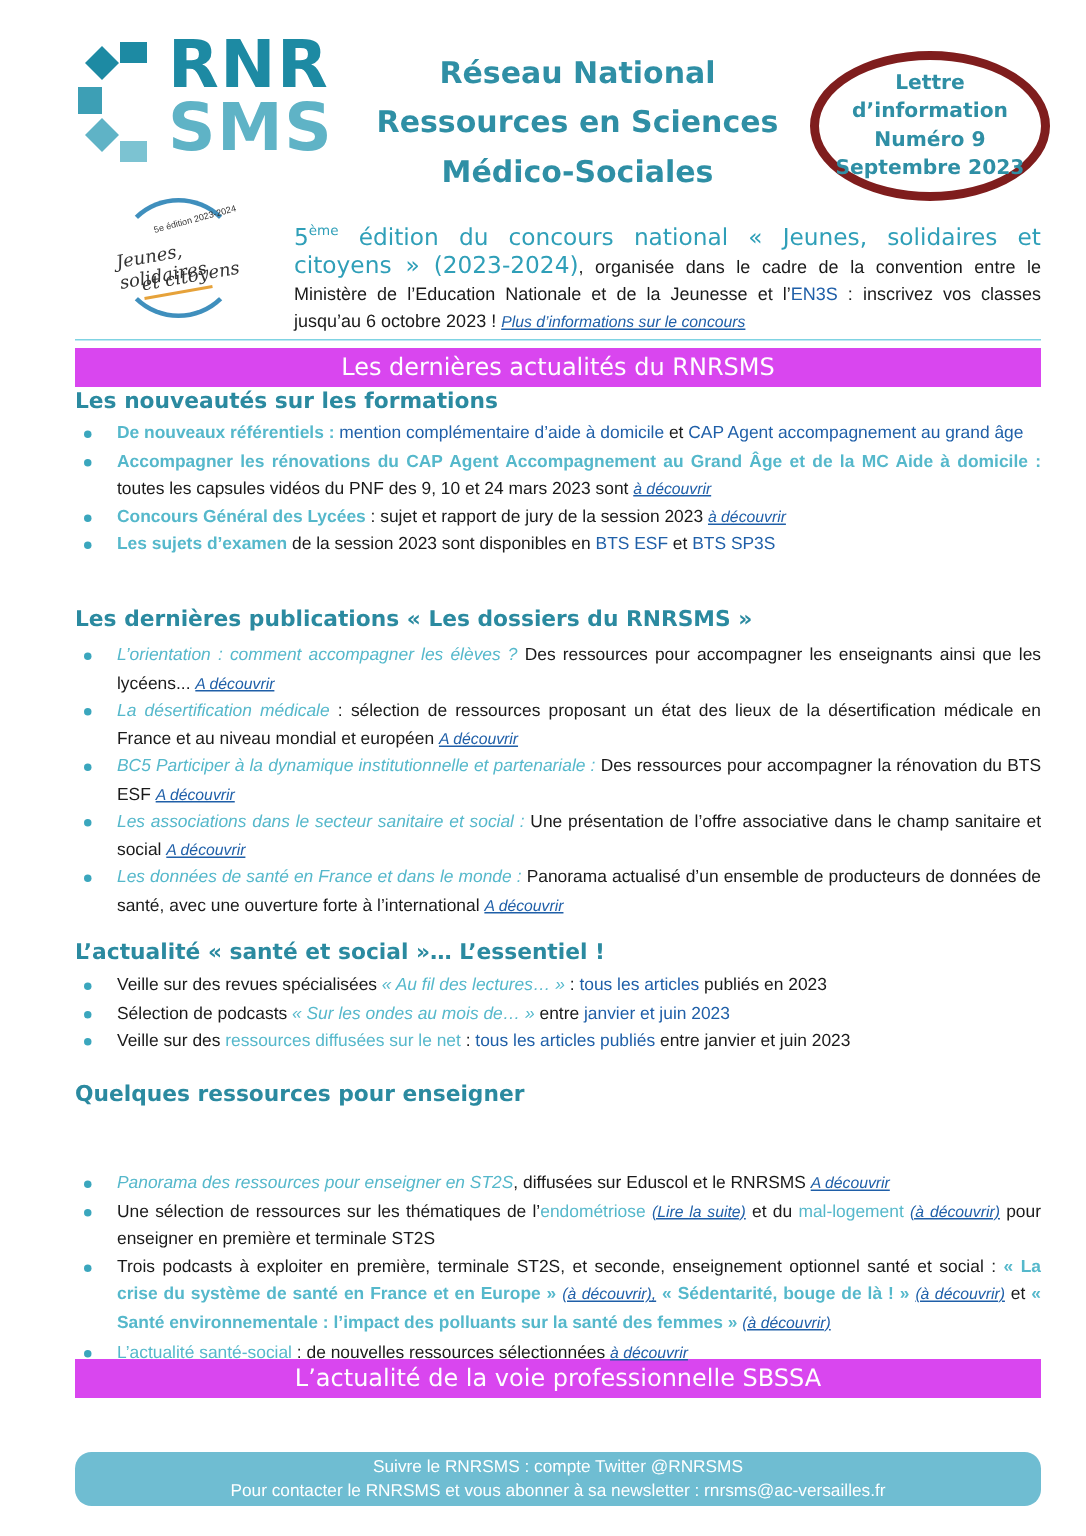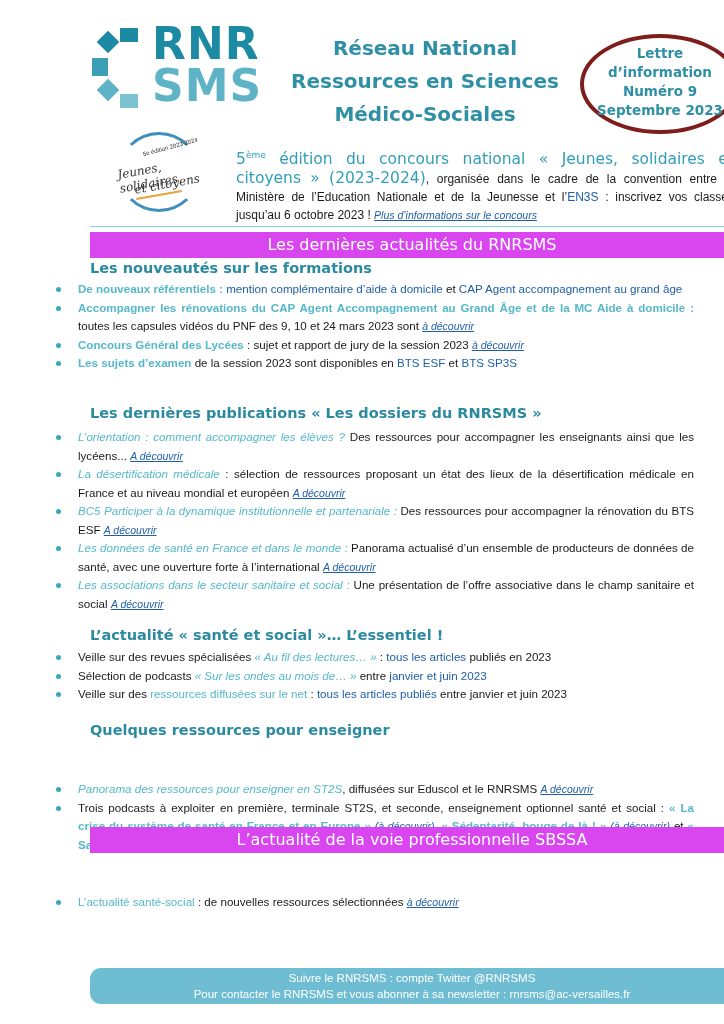--- a/index.html
+++ b/index.html
@@ -1,30 +1,30 @@
 <!DOCTYPE html>
 <html><head>
 <meta charset="utf-8">
 <style>
   html, body { margin:0; padding:0; background:#ffffff; }
   body { width:724px; height:1024px; position:relative; overflow:hidden;
          font-family:"Liberation Sans", sans-serif; color:#1a1a1a; }
-  .abs { position:absolute;margin-left:40px; }
+  .abs { position:absolute; }
   
   .logo { left:50px; top:24px; width:180px; height:90px; }
   .logo-text { position:absolute; left:62px; font-family:"DejaVu Sans", sans-serif; font-weight:bold;
                font-size:44px; line-height:40px; letter-spacing:1px; }
   .logo-rnr { top:0; color:#1d8aa3; }
   .logo-sms { top:42px; color:#5fb3c6; }
   .sq { position:absolute; background:#1d8aa3; }
   
   .title { left:240px; top:32px; width:290px; text-align:center; color:#2f8fa5;
            font-family:"DejaVu Sans", sans-serif; font-weight:bold; font-size:20px; line-height:33px; }
   
-  .oval { left:540px; top:34px; width:160px; height:100px; border:4px solid #7f1d1d; border-radius:50%;
+  .oval { left:540px; top:34px; width:160px; height:100px; border:6px solid #7f1d1d; border-radius:50%;
           box-sizing:border-box; text-align:center; color:#2f8fa5; font-family:"DejaVu Sans", sans-serif;
           font-weight:bold; font-size:13.5px; line-height:19px; padding-top:6px; }
   
   .badge { left:68px; top:132px; width:100px; height:82px; }
   .badge .ring { position:absolute; left:10px; top:0; width:82px; height:80px; border-radius:50%;
                  border:3px solid #3f8fbd; border-left-color:transparent; border-right-color:transparent; box-sizing:border-box; }
   .badge .b1 { position:absolute; left:10px; top:28px; font-family:"DejaVu Serif", serif; font-style:italic;
                font-size:12px; color:#333; transform:rotate(-10deg); }
   .badge .b2 { position:absolute; left:26px; top:45px; font-family:"DejaVu Serif", serif; font-style:italic;
                font-size:12px; color:#333; transform:rotate(-10deg); }
@@ -32,21 +32,21 @@
   .badge .bline { position:absolute; left:28px; top:62px; width:46px; height:2px; background:#e6a23a; transform:rotate(-10deg); }
   
   .concours { left:196px; top:146px; width:498px; font-family:"Liberation Sans", sans-serif; font-size:12px; line-height:18px; text-align:justify; }
   .concours .big { color:#2f9fb8; font-weight:normal; font-size:15.5px; font-family:"DejaVu Sans", sans-serif; letter-spacing:0px; }
   .concours .big sup { font-size:9px; }
   .sep { left:50px; top:226px; width:644px; height:1px; background:#7fd3e3; }
   
   .banner { left:50px; width:644px; height:26px; background:#d946ef; color:#ffffff; text-align:center;
             font-family:"DejaVu Sans", sans-serif; font-size:16px; line-height:26px; }
   .banner1 { top:232px; }
-  .banner2 { top:827px; }
+  .banner2 { top:906px; }
   .h2 { left:50px; color:#2b8aa0; font-family:"DejaVu Sans", sans-serif; font-size:14.5px; font-weight:bold; }
   ul.items { position:absolute; left:50px; width:644px; margin:0; padding:0; list-style:none; }
   ul.items li { position:relative; padding-left:28px; font-size:11.6px; line-height:18.5px; margin-bottom:0px; text-align:justify; }
   ul.items li::before { content:""; position:absolute; left:6px; top:7px; width:5px; height:5px; border-radius:50%; background:#3aa6bd; }
   ul.wide li { padding-left:28px; }
   .hl { color:#55b8cb; }
   .hlb { color:#55b8cb; font-weight:bold; }
   .hli { color:#55b8cb; font-style:italic; }
   a.lk { color:#1f5fa8; }
   a.lki { color:#1f5fa8; text-decoration:underline; font-style:italic; font-size:10.5px; }
@@ -101,34 +101,35 @@
   <li><span class="hlb">Accompagner les rénovations du CAP Agent Accompagnement au Grand Âge et de la MC Aide à domicile : </span><span>toutes les capsules vidéos du PNF des 9, 10 et 24 mars 2023 sont </span><a class="lki">à découvrir</a></li>
   <li><span class="hlb">Concours Général des Lycées</span><span> : sujet et rapport de jury de la session 2023 </span><a class="lki">à découvrir</a></li>
   <li><span class="hlb">Les sujets d’examen</span><span> de la session 2023 sont disponibles en </span><a class="lk">BTS ESF</a><span> et </span><a class="lk">BTS SP3S</a></li>
 </ul>
 
 <div class="abs h2" style="top:405px;">Les dernières publications « Les dossiers du RNRSMS »</div>
 <ul class="items" style="top:428px;">
   <li><span class="hli">L’orientation : comment accompagner les élèves ?</span><span> Des ressources pour accompagner les enseignants ainsi que les lycéens... </span><a class="lki">A découvrir</a></li>
   <li><span class="hli">La désertification médicale</span><span> : sélection de ressources proposant un état des lieux de la désertification médicale en France et au niveau mondial et européen </span><a class="lki">A découvrir</a></li>
   <li><span class="hli">BC5 Participer à la dynamique institutionnelle et partenariale : </span><span>Des ressources pour accompagner la rénovation du BTS ESF </span><a class="lki">A découvrir</a></li>
+  <li><span class="hli">Les associations dans le secteur sanitaire et social : </span><span>Une présentation de l’offre associative dans le champ sanitaire et social </span><a class="lki">A découvrir</a></li>
   <li><span class="hli">Les données de santé en France et dans le monde : </span><span>Panorama actualisé d’un ensemble de producteurs de données de santé, avec une ouverture forte à l’international </span><a class="lki">A découvrir</a></li>
-  <li><span class="hli">Les associations dans le secteur sanitaire et social : </span><span>Une présentation de l’offre associative dans le champ sanitaire et social </span><a class="lki">A découvrir</a></li>
 </ul>
 
 <div class="abs h2" style="top:627px;">L’actualité « santé et social »… L’essentiel !</div>
 <ul class="items wide" style="top:648px;">
   <li><span>Veille sur des revues spécialisées </span><span class="hli">« Au fil des lectures… »</span><span> : </span><a class="lk">tous les articles</a><span> publiés en 2023</span></li>
   <li><span>Sélection de podcasts </span><span class="hli">« Sur les ondes au mois de… »</span><span> entre </span><a class="lk">janvier et juin 2023</a></li>
   <li><span>Veille sur des </span><span class="hl">ressources diffusées sur le net</span><span> : </span><a class="lk">tous les articles publiés</a><span> entre janvier et juin 2023</span></li>
 </ul>
 
 <div class="abs h2" style="top:722px;">Quelques ressources pour enseigner</div>
 <ul class="items" style="top:744px;margin-top:36px;">
   <li><span class="hli">Panorama des ressources pour enseigner en ST2S</span><span>, diffusées sur Eduscol et le RNRSMS </span><a class="lki">A découvrir</a></li>
+  <li><span>Une sélection de ressources sur les thématiques de l’</span><span class="hl">endométriose</span> <a class="lki">(Lire la suite)</a><span> et du </span><span class="hl">mal-logement</span> <a class="lki">(à découvrir)</a><span> pour enseigner en première et terminale ST2S</span></li>
   <li><span>Trois podcasts à exploiter en première, terminale ST2S, et seconde, enseignement optionnel santé et social : </span><span class="hlb">« La crise du système de santé en France et en Europe »</span> <a class="lki">(à découvrir),</a><span class="hlb"> « Sédentarité, bouge de là ! »</span> <a class="lki">(à découvrir)</a><span> et </span><span class="hlb">« Santé environnementale : l’impact des polluants sur la santé des femmes »</span> <a class="lki">(à découvrir)</a></li>
 </ul>
 
 <div class="abs banner banner2">L’actualité de la voie professionnelle SBSSA</div>
 <ul class="items wide" style="top:893px;">
   <li><span class="hl">L’actualité santé-social</span><span> : de nouvelles ressources sélectionnées </span><a class="lki">à découvrir</a></li>
 </ul>
 
 <div class="abs footer">
   <div>Suivre le RNRSMS : compte Twitter @RNRSMS</div>

